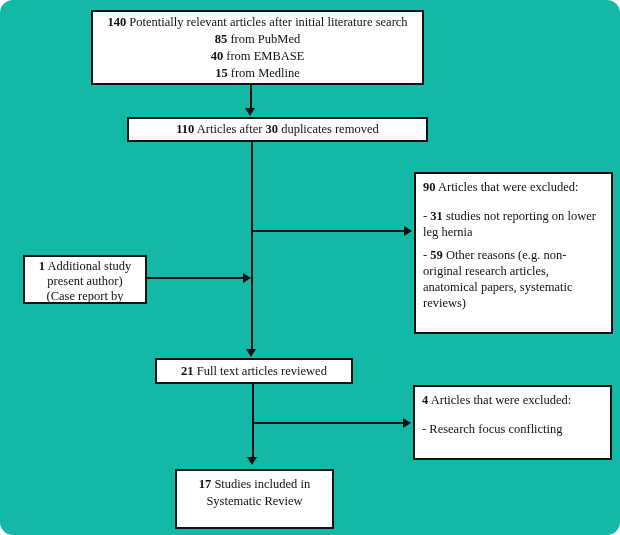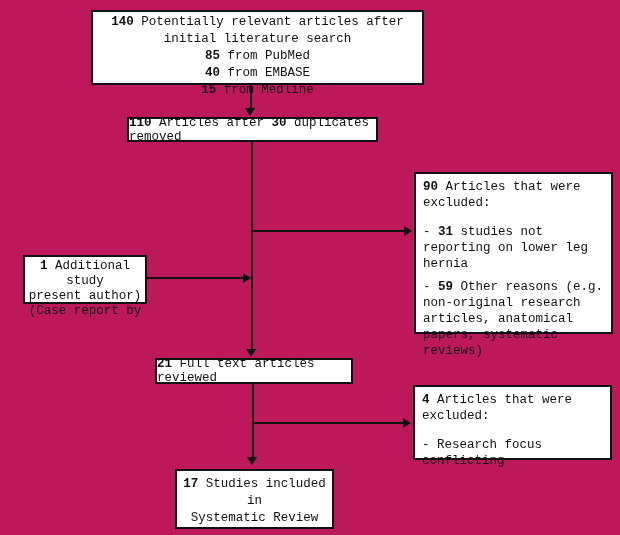--- a/index.html
+++ b/index.html
@@ -1,24 +1,25 @@
 <!DOCTYPE html>
 <html><head>
 <meta charset="utf-8">
 <style>
   html, body { margin: 0; padding: 0; background: #ffffff; }
   #canvas {
     position: relative;
     width: 620px;
     height: 535px;
-    background: #be185d;
-    font-family: Liberation Mono, monospace;
+    background: #14b8a6;
+    font-family: Liberation Serif, serif;
     color: #111111;
     font-size: 12.5px;
     overflow: hidden;
+    border-radius: 13px;
   }
   .box {
     position: absolute;
     box-sizing: border-box;
     border: 2px solid #111111;
     background: #ffffff;
   }
   .box.centered { text-align: center; }
   .b { font-weight: bold; }
   .line { line-height: 17px; }
@@ -32,21 +33,21 @@
     border-top: 8px solid #111111;
   }
   .arrow-right {
     position: absolute; width: 0; height: 0;
     border-top: 5px solid transparent;
     border-bottom: 5px solid transparent;
     border-left: 8px solid #111111;
   }
   
   #box-initial   { left: 91px;  top: 10px;  width: 333px; height: 75px; padding-top: 2px; }
-  #box-dedup     { left: 127px; top: 117px; width: 251px; height: 25px;
+  #box-dedup     { left: 127px; top: 117px; width: 301px; height: 25px;
                    display: flex; align-items: center; justify-content: center; }
   #box-excl90    { left: 414px; top: 172px; width: 199px; height: 162px; padding: 5px 7px; }
   #box-addl      { left: 23px;  top: 255px; width: 124px; height: 49px; padding-top: 2px; }
   #box-addl .line { line-height: 15px; }
   #box-fulltext  { left: 155px; top: 358px; width: 198px; height: 26px;
                    display: flex; align-items: center; justify-content: center; }
   #box-excl4     { left: 413px; top: 385px; width: 199px; height: 75px; padding: 5px 7px; }
   #box-included  { left: 175px; top: 469px; width: 159px; height: 60px; padding-top: 5px; }
   .excl-title { line-height: 16px; margin: 0 0 13px 0; }
   .excl-item  { line-height: 16px; margin: 0 0 7px 0; }

